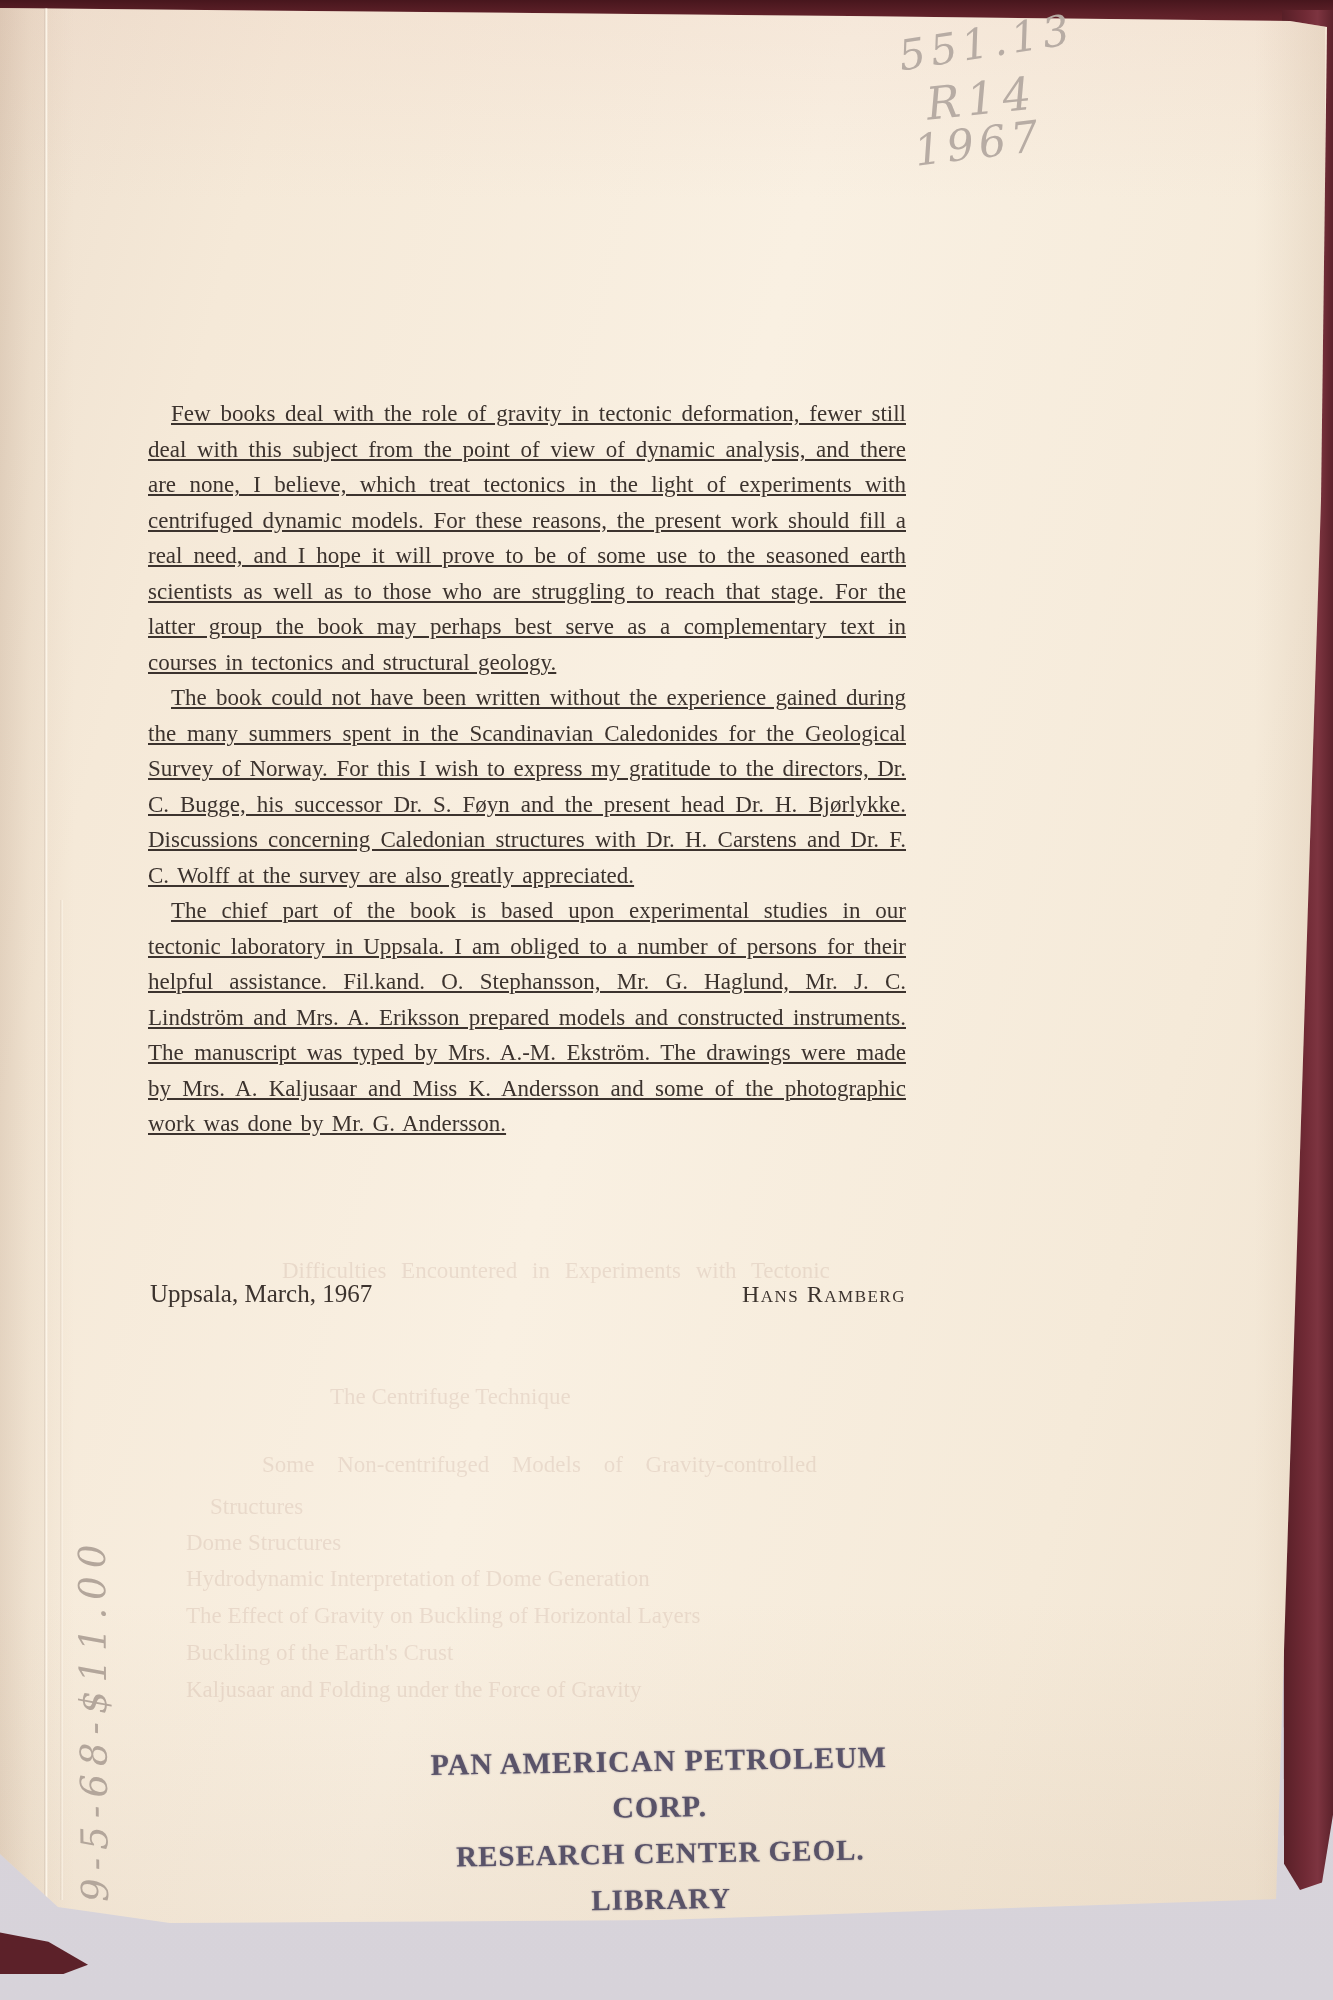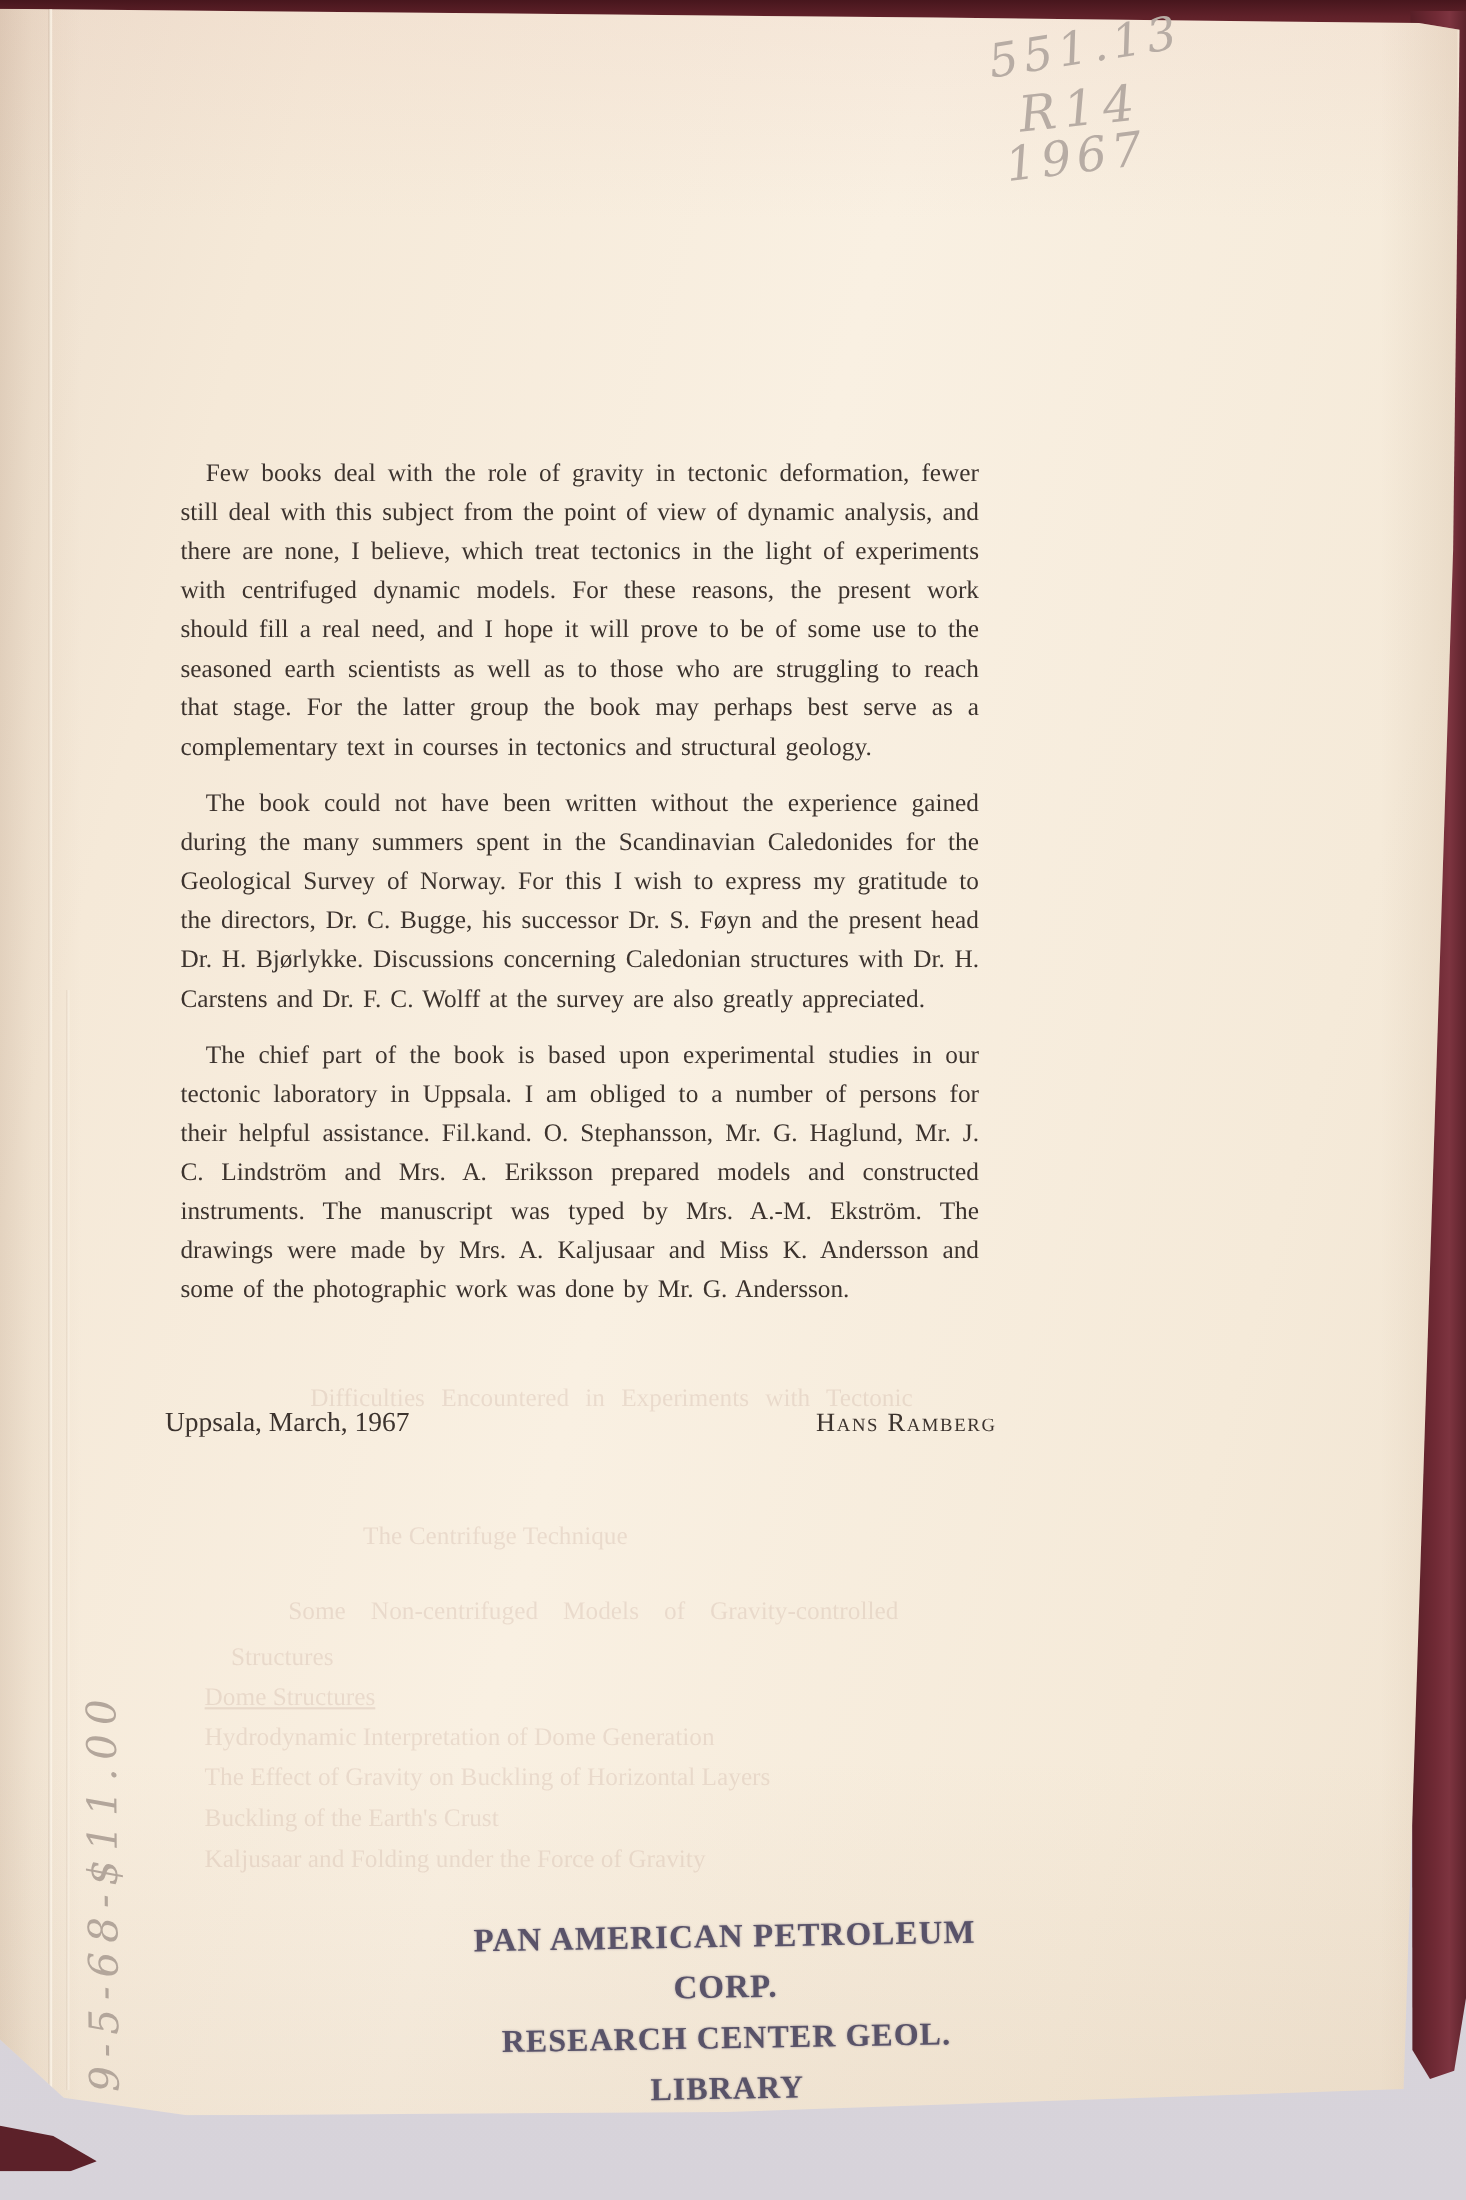--- a/index.html
+++ b/index.html
@@ -30,32 +30,32 @@
       background:linear-gradient(90deg,rgba(156,120,92,.20) 0%,rgba(190,160,130,.12) 40%,rgba(0,0,0,0) 100%);}
   .crease{position:absolute;left:44px;top:6px;width:4px;height:1905px;z-index:3;
       background:linear-gradient(90deg,rgba(120,90,70,.18),#fdf6ea 60%,rgba(0,0,0,0));}
   .crease2{position:absolute;left:60px;top:900px;width:3px;height:1000px;z-index:3;
       background:linear-gradient(90deg,rgba(140,105,80,.12),rgba(253,246,234,.8));}
   
   .title{position:absolute;left:148px;top:348px;width:700px;z-index:4;margin:0;
       text-align:center;font-size:32px;font-weight:bold;color:#3a312c;letter-spacing:.5px;}
   .text-block{position:absolute;left:148px;top:396px;width:758px;z-index:4;
       font-size:23px;line-height:35.5px;color:#3c332e;text-align:justify;word-spacing:2.5px;}
-  .text-block p{margin:16px;text-indent:23px;}
+  .text-block p{margin:0;text-indent:23px;text-decoration:underline;}
   .signature-row{position:absolute;left:150px;top:1280px;width:756px;z-index:4;
       display:flex;justify-content:space-between;align-items:baseline;color:#3c332e;}
   .dateline{font-size:25px;}
   .author{font-size:24px;font-variant:small-caps;letter-spacing:1.5px;}
   
   .ghost{position:absolute;z-index:3;color:#a5796c;opacity:.17;font-size:23px;white-space:nowrap;}
   .g0{left:282px;top:1258px;word-spacing:9px;}
   .g1{left:330px;top:1384px;}
   .g2{left:262px;top:1452px;word-spacing:17px;}
   .g3{left:210px;top:1494px;}
-  .g4{left:186px;top:1530px;text-decoration:underline;}
+  .g4{left:186px;top:1530px;}
   .g5{left:186px;top:1566px;}
   .g6{left:186px;top:1603px;}
   .g7{left:186px;top:1640px;}
   .g8{left:186px;top:1677px;}
   
   .stamp{position:absolute;left:395px;top:1738px;width:530px;z-index:5;text-align:center;
       transform:rotate(-1deg);color:#4d4760;opacity:.92;}
   .stamp .s1{font-size:30px;font-weight:bold;letter-spacing:1px;line-height:46px;
       text-shadow:0 0 2px rgba(77,71,97,.55);}
   .stamp .s2{font-size:29px;font-weight:bold;letter-spacing:1px;line-height:46px;

